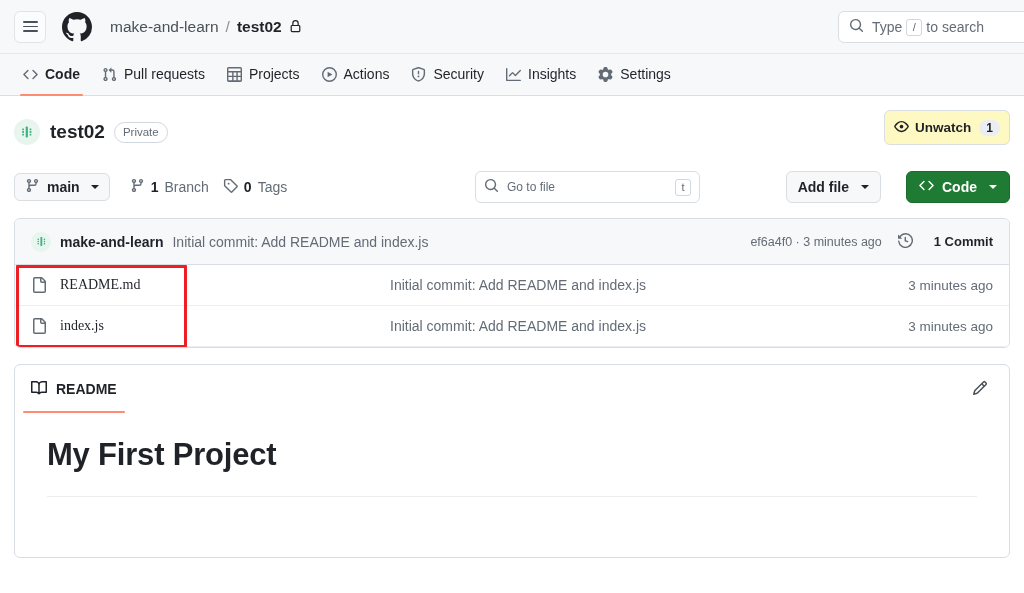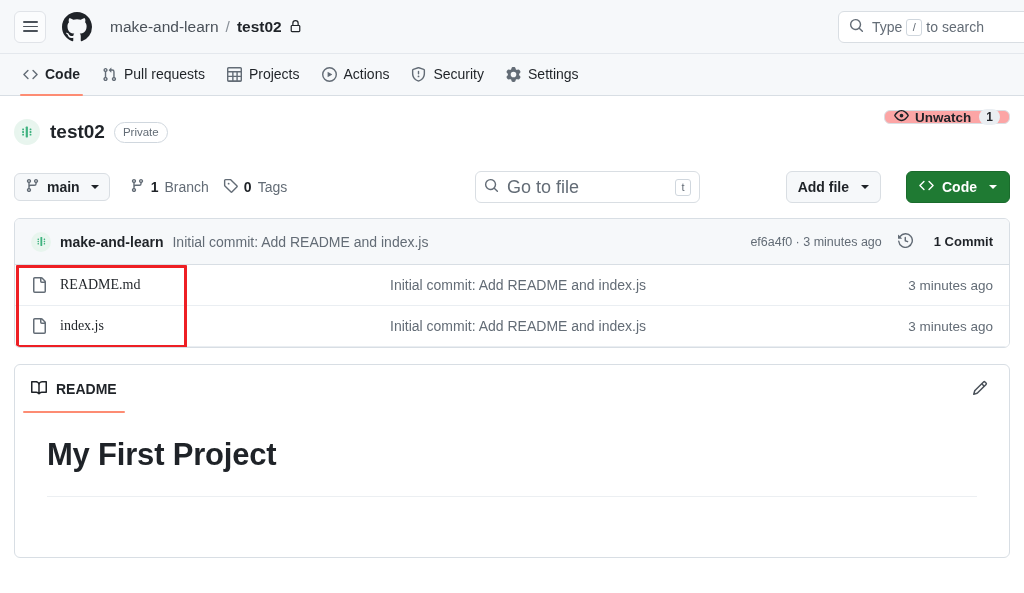--- a/index.html
+++ b/index.html
@@ -112,23 +112,23 @@
   .badge-private {
     margin-left: 9px;
     border: 1px solid #d0d7de; border-radius: 20px;
     font-size: 11.5px; color: #636c76;
     padding: 1px 8px 2px 8px;
     line-height: 16px;
   }
   .watch-btn {
     position: absolute; right: 0px; top: 14px;
     display: flex; align-items: center;
-    height: 14px;
+    height: 35px;
     border: 1px solid #d9dee3; border-radius: 6px;
-    background: #fca5a5;
+    background: #fef9c3;
     font-size: 13.5px; font-weight: bold; color: #1f2328;
     padding: 0 9px; gap: 6px;
     cursor: pointer;
     white-space: nowrap;
   }
   .watch-count {
     background: #eaeef2; border-radius: 20px;
     font-size: 12px; font-weight: bold; color:#1f2328;
     padding: 1px 7px; margin-left: 2px;
   }
@@ -163,21 +163,21 @@
   .metalink b { color: #1f2328; font-weight: bold; }
 
   .gotofile {
     position: absolute; left: 461px; top: 1px;
     width: 225px; height: 32px;
     border: 1px solid #d9dee3; border-radius: 6px;
     background: #fff;
     display: flex; align-items: center; padding: 0 8px;
     cursor: text;
   }
-  .gotofile .ph { color: #636c76; font-size: 18px; margin-left: 8px; flex: 1; }
+  .gotofile .ph { color: #636c76; font-size: 12px; margin-left: 8px; flex: 1; }
 
   .addfile-btn {
     position: absolute; right: 129px; top: 1px;
     display: flex; align-items: center; gap: 8px;
     height: 32px; padding: 0 11px;
     border: 1px solid #d9dee3; border-radius: 6px;
     background: #f6f8fa;
     font-size: 14px; font-weight: bold; color:#1f2328;
     cursor: pointer;
   }
@@ -366,20 +366,28 @@
 
   <div class="navitem">
     <span class="ico">
       <svg width="15" height="15" viewBox="0 0 16 16">
           <path fill="currentColor" d="M7.467.133a1.748 1.748 0 0 1 1.066 0l5.25 1.68A1.75 1.75 0 0 1 15 3.48V7c0 1.566-.32 3.182-1.303 4.682-.983 1.498-2.585 2.813-5.032 3.855a1.7 1.7 0 0 1-1.33 0c-2.447-1.042-4.049-2.357-5.032-3.855C1.32 10.182 1 8.566 1 7V3.48a1.75 1.75 0 0 1 1.217-1.667Zm.61 1.429a.25.25 0 0 0-.153 0l-5.25 1.68a.25.25 0 0 0-.174.238V7c0 1.358.275 2.666 1.057 3.86.784 1.194 2.121 2.34 4.366 3.297a.2.2 0 0 0 .154 0c2.245-.956 3.582-2.104 4.366-3.298C13.225 9.666 13.5 8.36 13.5 7V3.48a.25.25 0 0 0-.174-.237ZM8 4a.75.75 0 0 1 .75.75v2.5a.75.75 0 0 1-1.5 0v-2.5A.75.75 0 0 1 8 4Zm0 7a1 1 0 1 1 0-2 1 1 0 0 1 0 2Z"></path>
         </svg>
     </span>
     <span>Security</span>
   </div>
 
+  <div class="navitem">
+    <span class="ico">
+      <svg width="15" height="15" viewBox="0 0 16 16">
+          <path fill="currentColor" d="M1.5 1.75V13.5h13.75a.75.75 0 0 1 0 1.5H.75a.75.75 0 0 1-.75-.75V1.75a.75.75 0 0 1 1.5 0Zm14.28 2.53-5.25 5.25a.75.75 0 0 1-1.06 0L7 7.06 4.28 9.78a.751.751 0 0 1-1.042-.018.751.751 0 0 1-.018-1.042l3.25-3.25a.75.75 0 0 1 1.06 0L10 7.94l4.72-4.72a.751.751 0 0 1 1.042.018.751.751 0 0 1 .018 1.042Z"></path>
+        </svg>
+    </span>
+    <span>Insights</span>
+  </div>
 
   <div class="navitem">
     <span class="ico">
       <svg width="15" height="15" viewBox="0 0 16 16">
           <path fill="currentColor" d="M8 0a8.2 8.2 0 0 1 .701.031C9.444.095 9.99.645 10.16 1.29l.288 1.107c.018.066.079.158.212.224.231.114.454.243.668.386.123.082.233.09.299.071l1.103-.303c.644-.176 1.392.021 1.82.63.27.385.506.792.704 1.218.315.675.111 1.422-.364 1.891l-.814.806c-.049.048-.098.147-.088.294.016.257.016.515 0 .772-.01.147.039.246.088.294l.814.806c.475.469.679 1.216.364 1.891a7.977 7.977 0 0 1-.704 1.217c-.428.61-1.176.807-1.82.63l-1.103-.302c-.066-.019-.176-.011-.299.071a5.991 5.991 0 0 1-.668.386c-.133.066-.194.158-.212.224l-.288 1.106c-.17.645-.716 1.196-1.459 1.26a8.094 8.094 0 0 1-1.402 0c-.743-.064-1.289-.615-1.459-1.26l-.288-1.106c-.018-.066-.079-.158-.212-.224a5.996 5.996 0 0 1-.668-.386c-.123-.082-.233-.09-.299-.071l-1.103.303c-.644.176-1.392-.021-1.82-.63a8.12 8.12 0 0 1-.704-1.218c-.315-.675-.111-1.422.363-1.891l.815-.806c.05-.048.098-.147.088-.294a6.214 6.214 0 0 1 0-.772c.01-.147-.038-.246-.088-.294l-.815-.806C.635 6.045.431 5.298.746 4.623a7.92 7.92 0 0 1 .704-1.217c.428-.61 1.176-.807 1.82-.63l1.103.302c.066.019.176.011.299-.071.214-.143.437-.272.668-.386.133-.066.194-.158.212-.224L5.84 1.29C6.01.645 6.556.095 7.299.03 7.53.01 7.764 0 8 0Zm0 5a3 3 0 1 0 0 6 3 3 0 0 0 0-6Z"></path>
         </svg>
     </span>
     <span>Settings</span>
   </div>
 </div>

